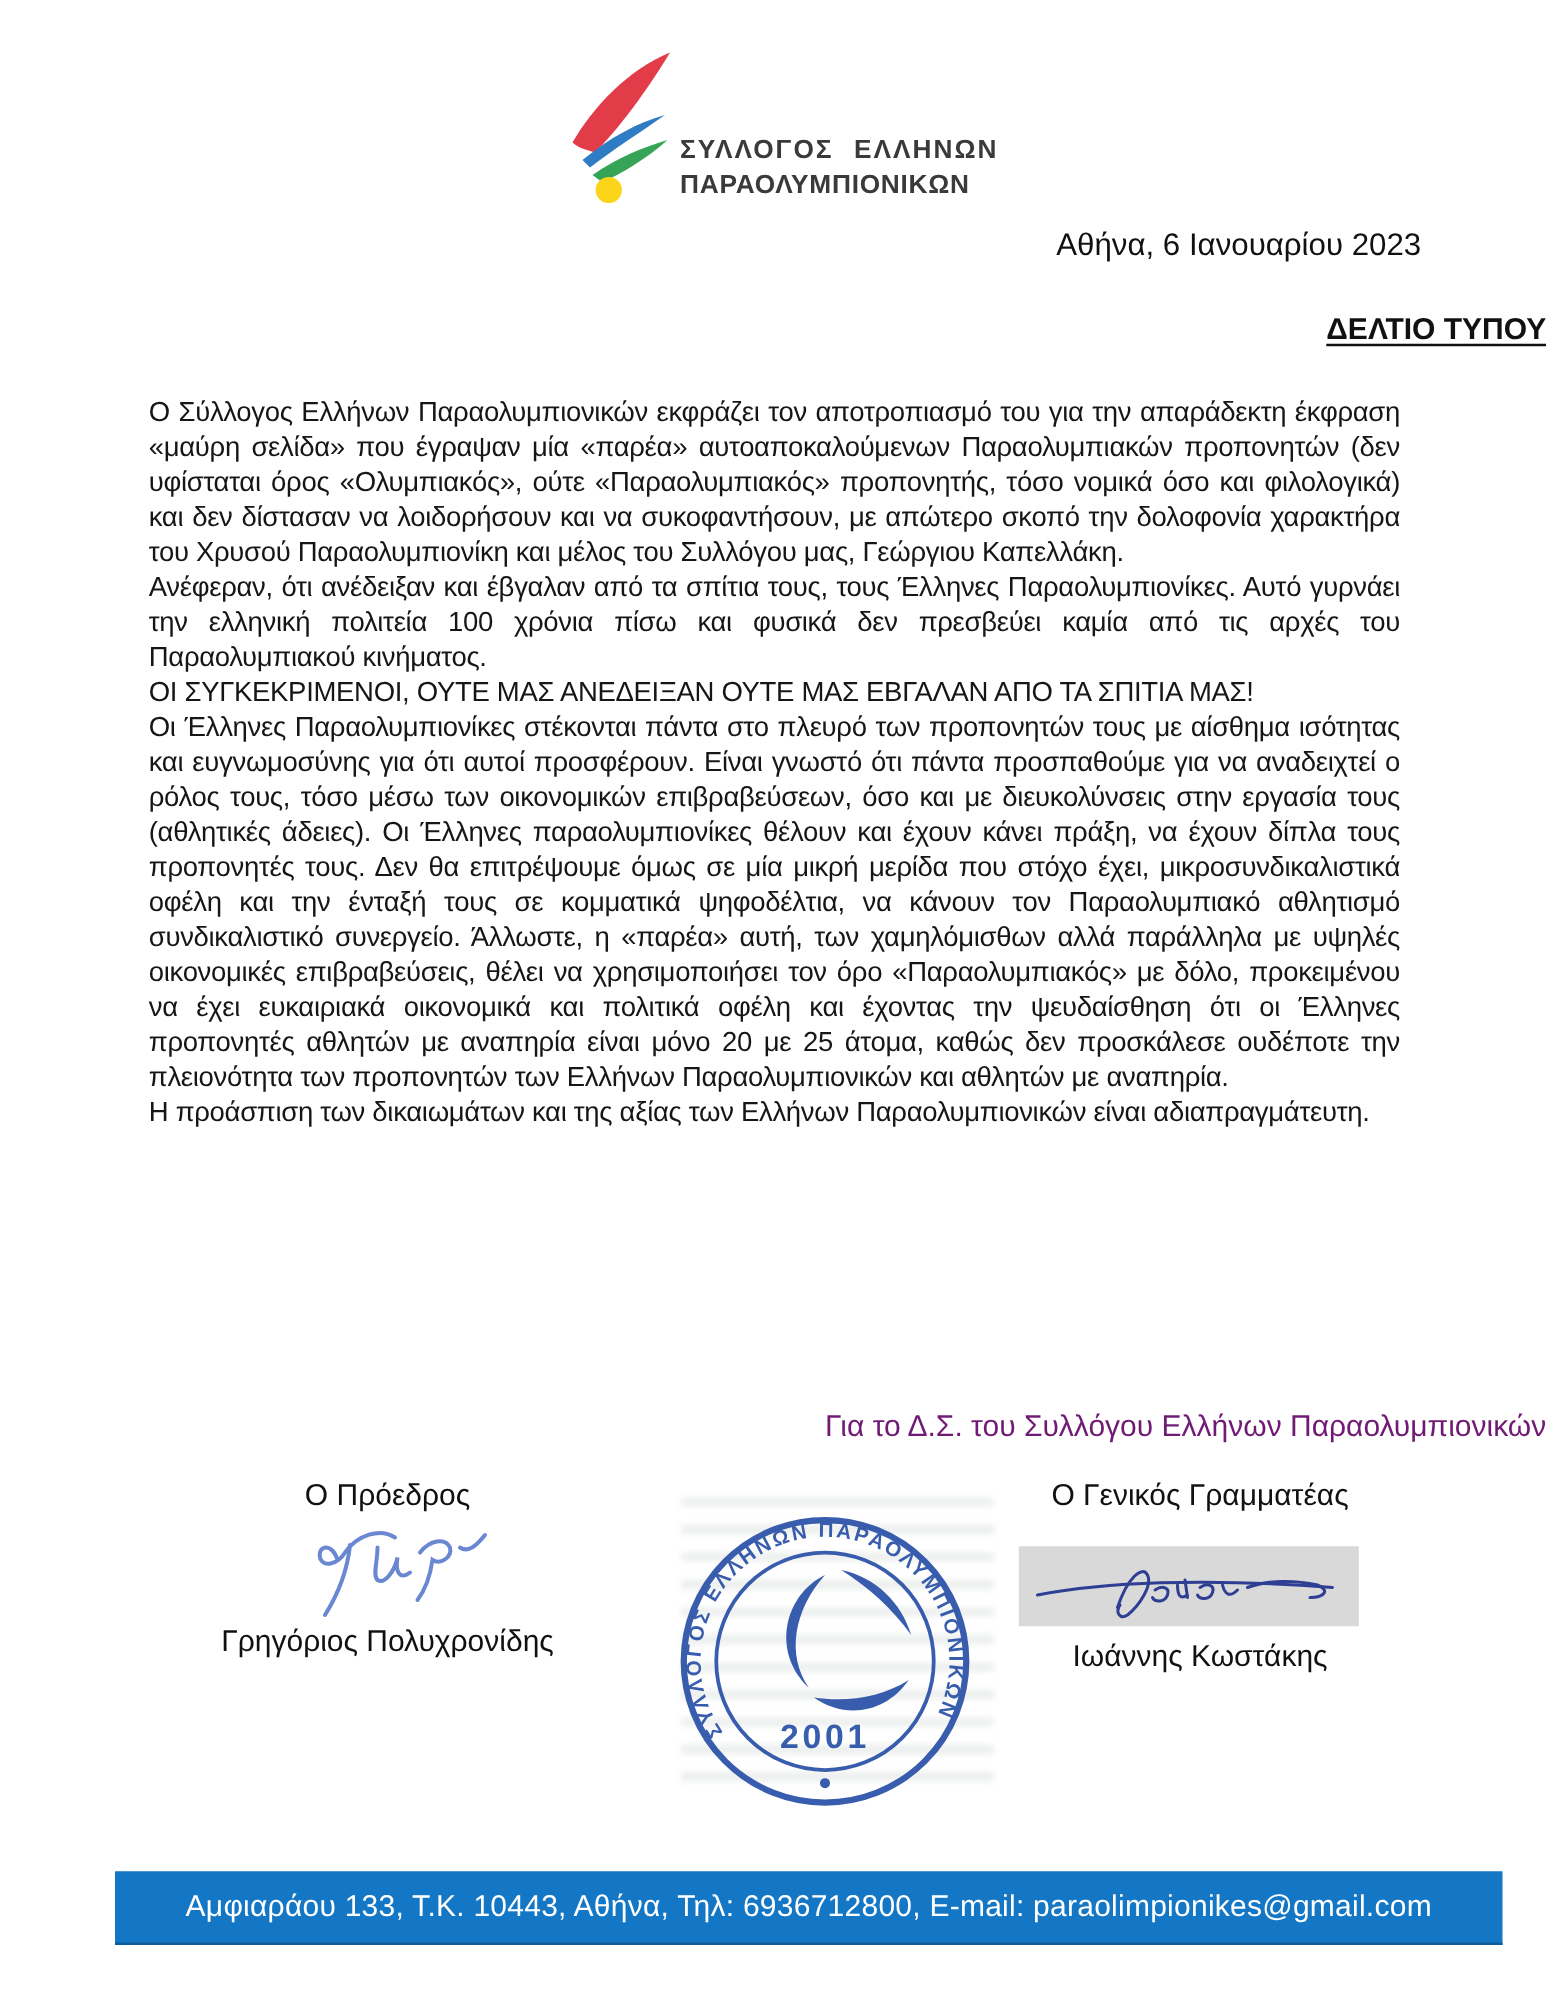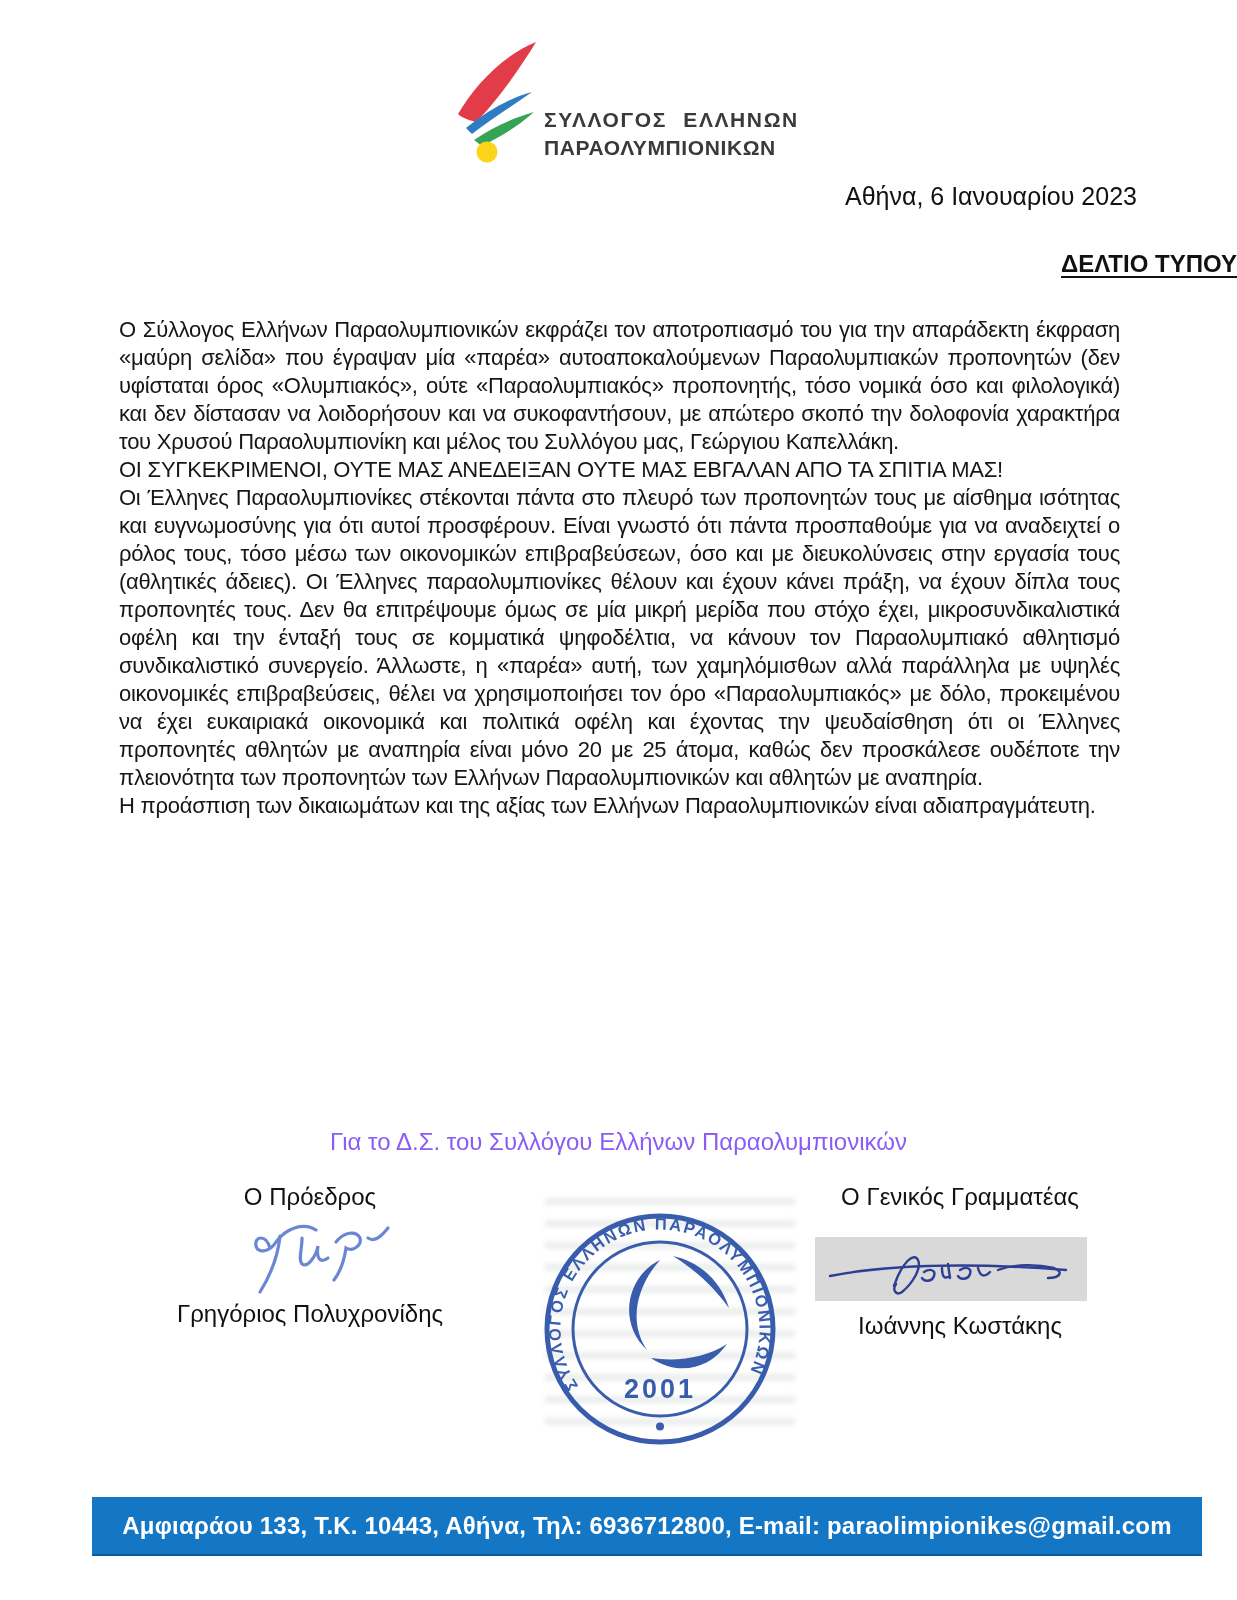--- a/index.html
+++ b/index.html
@@ -21,41 +21,41 @@
   .date-line{position:absolute;top:182px;right:100px;font-size:25px;color:#111;}
   .doc-title{position:absolute;top:250px;left:0;width:100%;text-align:right;
     font-size:24px;font-weight:700;color:#111;}
   .doc-title span{text-decoration:underline;text-decoration-thickness:2px;text-underline-offset:4px;}
   
   .body-text{position:absolute;top:316px;left:119px;width:1001px;
     font-size:22px;line-height:28px;letter-spacing:-0.25px;
     text-align:justify;color:#161616;}
   .body-text p{margin:0;}
   
-  .committee-line{position:absolute;top:1128px;left:0;width:100%;text-align:center;font-size:24px;color:#8b5cf6;}
+  .committee-line{position:absolute;top:1128px;left:0;width:100%;text-align:right;font-size:24px;color:#701a75;}
   .sig-role{position:absolute;font-size:24px;color:#111;text-align:center;}
   .sig-name{position:absolute;font-size:24px;color:#111;text-align:center;}
   .role-left{left:185px;top:1183px;width:250px;}
   .role-right{left:795px;top:1183px;width:330px;}
   .name-left{left:150px;top:1300px;width:320px;}
   .name-right{left:800px;top:1312px;width:320px;}
   .sig-left{position:absolute;left:240px;top:1212px;width:170px;height:90px;}
   .sig-right-box{position:absolute;left:815px;top:1237px;width:272px;height:64px;
     background:#d9d9d9;display:flex;align-items:center;justify-content:center;}
   .sig-right-box svg{width:258px;height:54px;}
   
   .bleed{position:absolute;left:545px;top:1190px;width:250px;height:250px;
     background:repeating-linear-gradient(0deg, transparent 0 15px, rgba(110,135,120,.14) 15px 22px);
     filter:blur(2.5px);transform:scaleX(-1);}
   .stamp{position:absolute;left:543px;top:1212px;width:234px;height:234px;opacity:.93;}
   
   .footer-bar{position:absolute;left:92px;top:1497px;width:1110px;height:57px;
     background:#1377c5;border-bottom:2px solid #0c5c9c;
     display:flex;align-items:center;justify-content:center;}
-  .footer-bar span{color:#ffffff;font-size:24px;letter-spacing:0.2px;font-weight:bold;}
+  .footer-bar span{color:#ffffff;font-size:24px;letter-spacing:0.2px;}
 </style>
 </head>
 <body>
 
 <div class="page">
 
   <div class="letterhead">
     <svg class="logo-graphic" viewBox="0 0 92 124" aria-hidden="true">
       <path d="M 6,74 C 22,46 50,16 84,2 C 72,22 48,58 24,82 C 17,80 10,78 6,74 Z" fill="#e23c48"></path>
       <path d="M 14,88 C 36,70 58,58 80,52 C 60,66 38,80 20,94 Z" fill="#2e7cc3"></path>
@@ -69,20 +69,21 @@
   </div>
 
   <div class="date-line">Αθήνα, 6 Ιανουαρίου 2023</div>
 
   <div class="doc-title">
     <span>ΔΕΛΤΙΟ ΤΥΠΟΥ</span>
   </div>
 
   <div class="body-text">
     <p>Ο Σύλλογος Ελλήνων Παραολυμπιονικών εκφράζει τον αποτροπιασμό του για την απαράδεκτη έκφραση «μαύρη σελίδα» που έγραψαν μία «παρέα» αυτοαποκαλούμενων Παραολυμπιακών προπονητών (δεν υφίσταται όρος «Ολυμπιακός», ούτε «Παραολυμπιακός» προπονητής, τόσο νομικά όσο και φιλολογικά) και δεν δίστασαν να λοιδορήσουν και να συκοφαντήσουν, με απώτερο σκοπό την δολοφονία χαρακτήρα του Χρυσού Παραολυμπιονίκη και μέλος του Συλλόγου μας, Γεώργιου Καπελλάκη.</p>
+    <p>Ανέφεραν, ότι ανέδειξαν και έβγαλαν από τα σπίτια τους, τους Έλληνες Παραολυμπιονίκες. Αυτό γυρνάει την ελληνική πολιτεία 100 χρόνια πίσω και φυσικά δεν πρεσβεύει καμία από τις αρχές του Παραολυμπιακού κινήματος.</p>
     <p>ΟΙ ΣΥΓΚΕΚΡΙΜΕΝΟΙ, ΟΥΤΕ ΜΑΣ ΑΝΕΔΕΙΞΑΝ ΟΥΤΕ ΜΑΣ ΕΒΓΑΛΑΝ ΑΠΟ ΤΑ ΣΠΙΤΙΑ ΜΑΣ!</p>
     <p>Οι Έλληνες Παραολυμπιονίκες στέκονται πάντα στο πλευρό των προπονητών τους με αίσθημα ισότητας και ευγνωμοσύνης για ότι αυτοί προσφέρουν. Είναι γνωστό ότι πάντα προσπαθούμε για να αναδειχτεί ο ρόλος τους, τόσο μέσω των οικονομικών επιβραβεύσεων, όσο και με διευκολύνσεις στην εργασία τους (αθλητικές άδειες). Οι Έλληνες παραολυμπιονίκες θέλουν και έχουν κάνει πράξη, να έχουν δίπλα τους προπονητές τους. Δεν θα επιτρέψουμε όμως σε μία μικρή μερίδα που στόχο έχει, μικροσυνδικαλιστικά οφέλη και την ένταξή τους σε κομματικά ψηφοδέλτια, να κάνουν τον Παραολυμπιακό αθλητισμό συνδικαλιστικό συνεργείο. Άλλωστε, η «παρέα» αυτή, των χαμηλόμισθων αλλά παράλληλα με υψηλές οικονομικές επιβραβεύσεις, θέλει να χρησιμοποιήσει τον όρο «Παραολυμπιακός» με δόλο, προκειμένου να έχει ευκαιριακά οικονομικά και πολιτικά οφέλη και έχοντας την ψευδαίσθηση ότι οι Έλληνες προπονητές αθλητών με αναπηρία είναι μόνο 20 με 25 άτομα, καθώς δεν προσκάλεσε ουδέποτε την πλειονότητα των προπονητών των Ελλήνων Παραολυμπιονικών και αθλητών με αναπηρία.</p>
     <p>Η προάσπιση των δικαιωμάτων και της αξίας των Ελλήνων Παραολυμπιονικών είναι αδιαπραγμάτευτη.</p>
   </div>
 
   <div class="committee-line">Για το Δ.Σ. του Συλλόγου Ελλήνων Παραολυμπιονικών</div>
 
   <div class="sig-role role-left">Ο Πρόεδρος</div>
   <div class="sig-role role-right">Ο Γενικός Γραμματέας</div>
 

